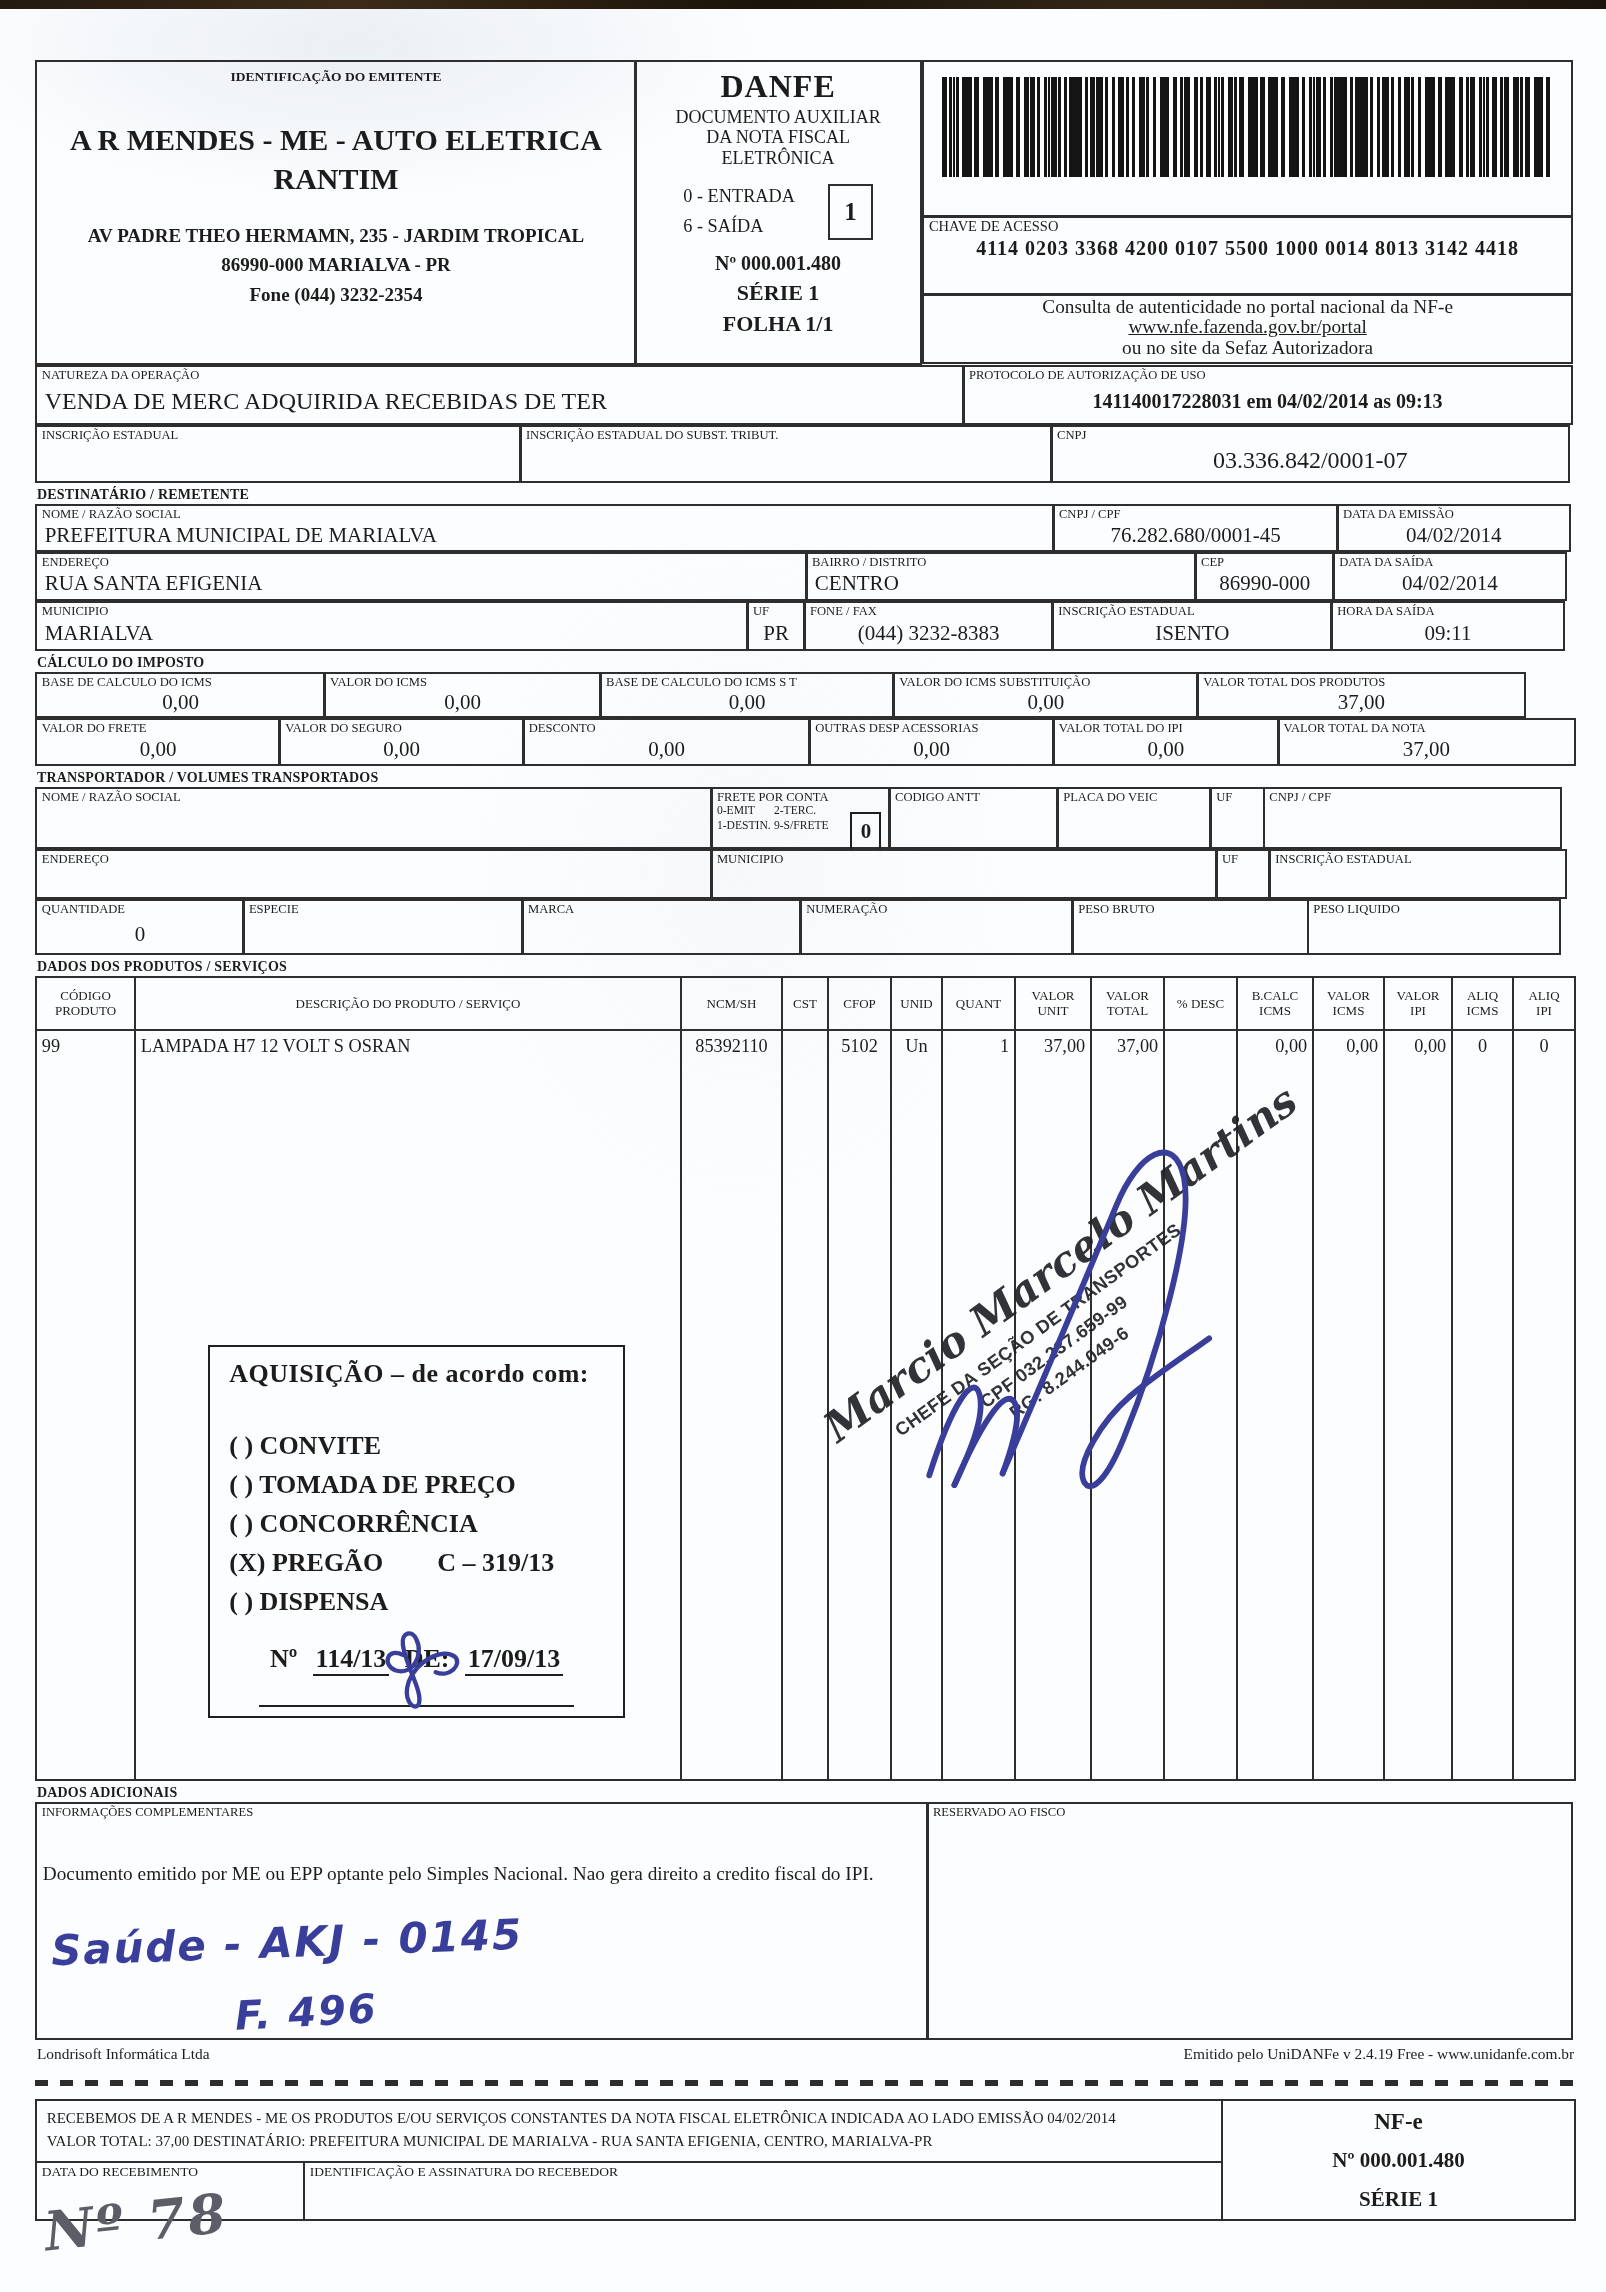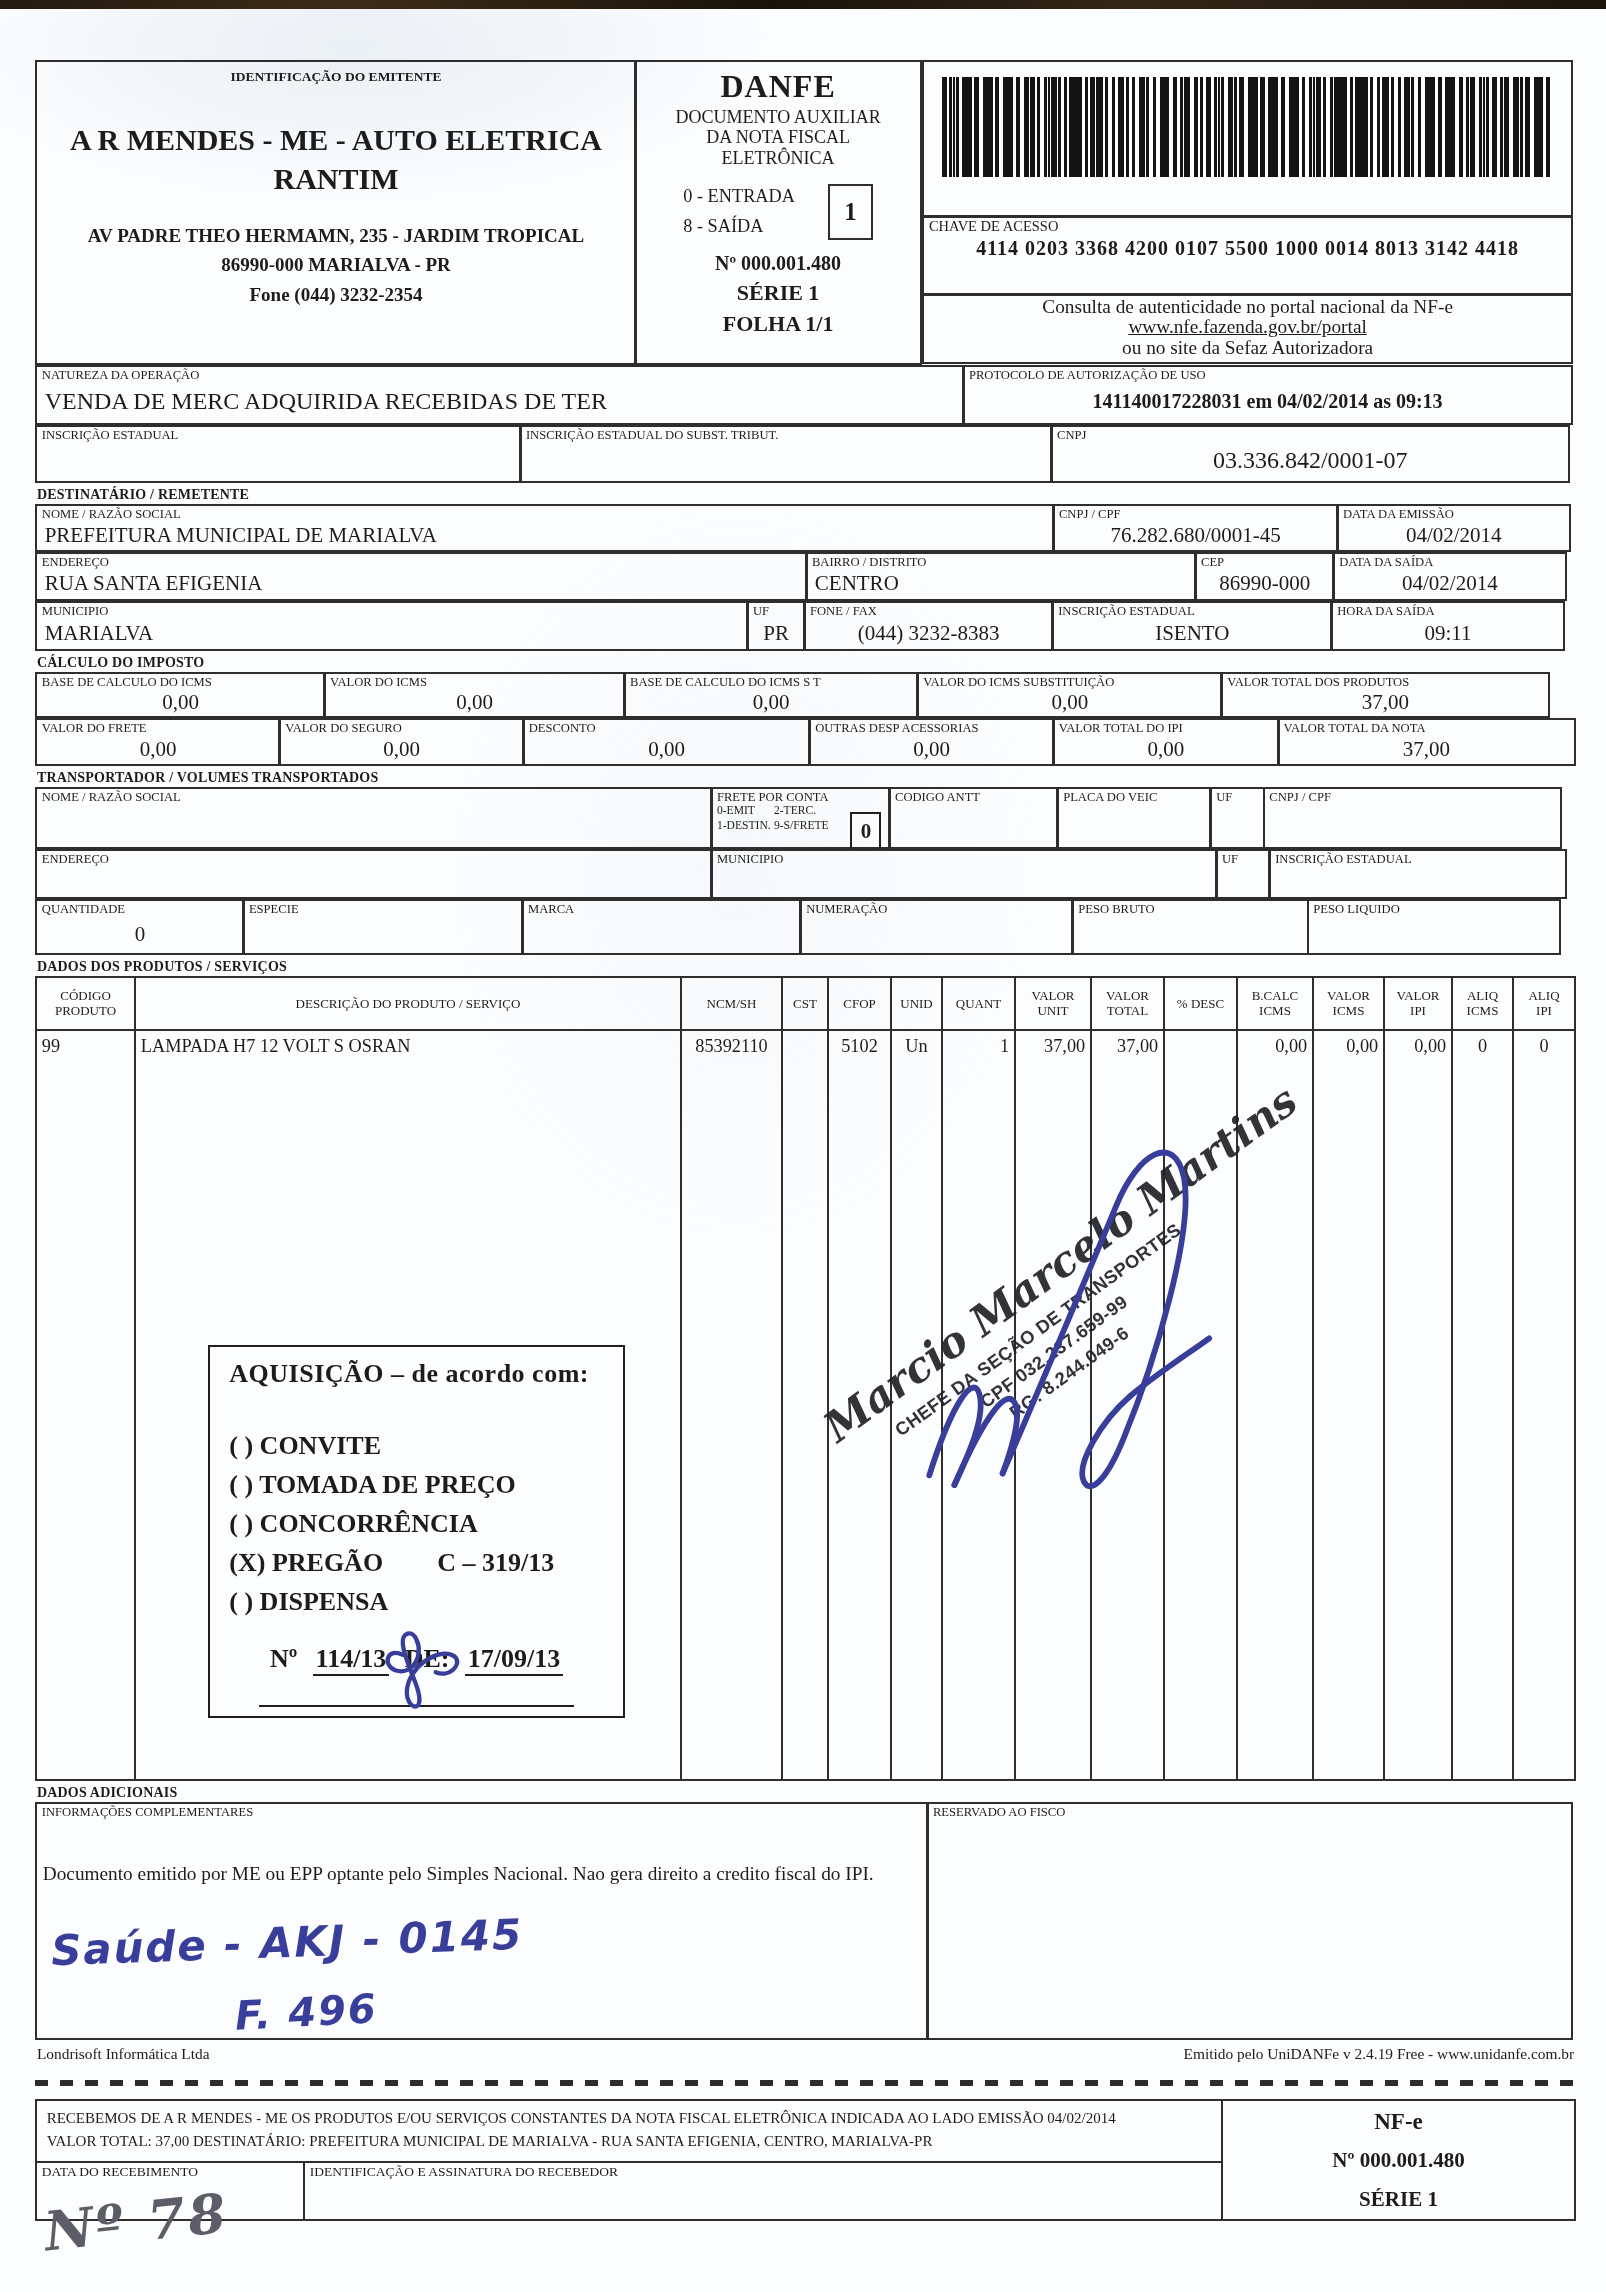--- a/index.html
+++ b/index.html
@@ -121,21 +121,21 @@
         <div>86990-000 MARIALVA - PR</div>
         <div>Fone (044) 3232-2354</div>
       </div>
     </div>
     <div class="c danfe" style="width:288px;height:305px;">
       <div class="danfe-title">DANFE</div>
       <div class="danfe-sub">DOCUMENTO AUXILIAR DA NOTA FISCAL ELETRÔNICA</div>
       <div class="danfe-es">
         <div class="lines">
           <div>0 - ENTRADA</div>
-          <div>8 - SAÍDA</div>
+          <div>6 - SAÍDA</div>
         </div>
         <div class="tipo-box">1</div>
       </div>
       <div class="danfe-num">Nº 000.001.480</div>
       <div class="danfe-serie">SÉRIE 1</div>
       <div class="danfe-serie">FOLHA 1/1</div>
     </div>
     <div class="rcol">
       <div class="c" style="height:158px;">
         <div class="bars"></div>
@@ -234,21 +234,21 @@
       <div class="vl">09:11</div>
     </div>
   </div>
 
   <div class="seclbl">CÁLCULO DO IMPOSTO</div>
   <div class="row">
     <div class="c" style="width:291px;height:46px;">
       <div class="lb">BASE DE CALCULO DO ICMS</div>
       <div class="vl">0,00</div>
     </div>
-    <div class="c" style="width:303px;height:46px;">
+    <div class="c" style="width:279px;height:46px;">
       <div class="lb">VALOR DO ICMS</div>
       <div class="vl">0,00</div>
     </div>
     <div class="c" style="width:296px;height:46px;">
       <div class="lb">BASE DE CALCULO DO ICMS S T</div>
       <div class="vl">0,00</div>
     </div>
     <div class="c" style="width:307px;height:46px;">
       <div class="lb">VALOR DO ICMS SUBSTITUIÇÃO</div>
       <div class="vl">0,00</div>

